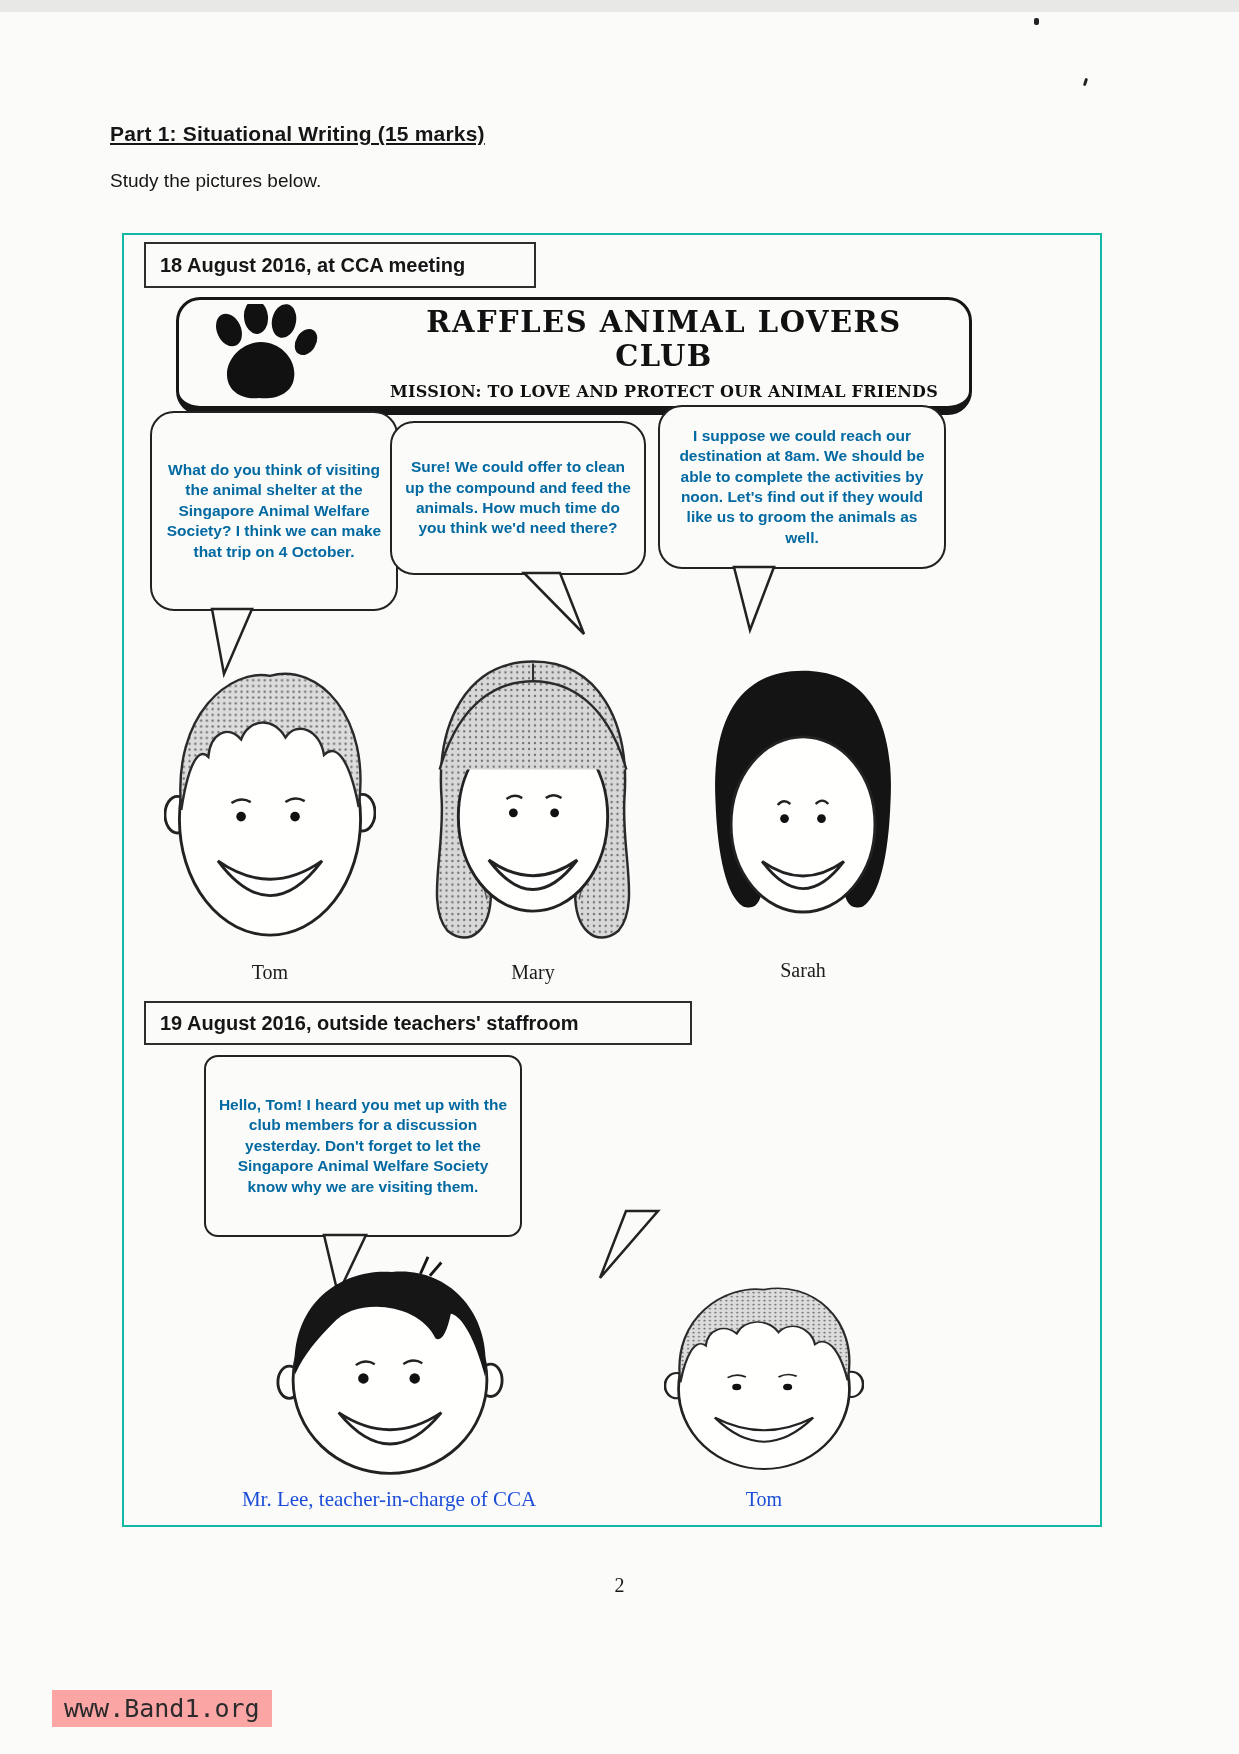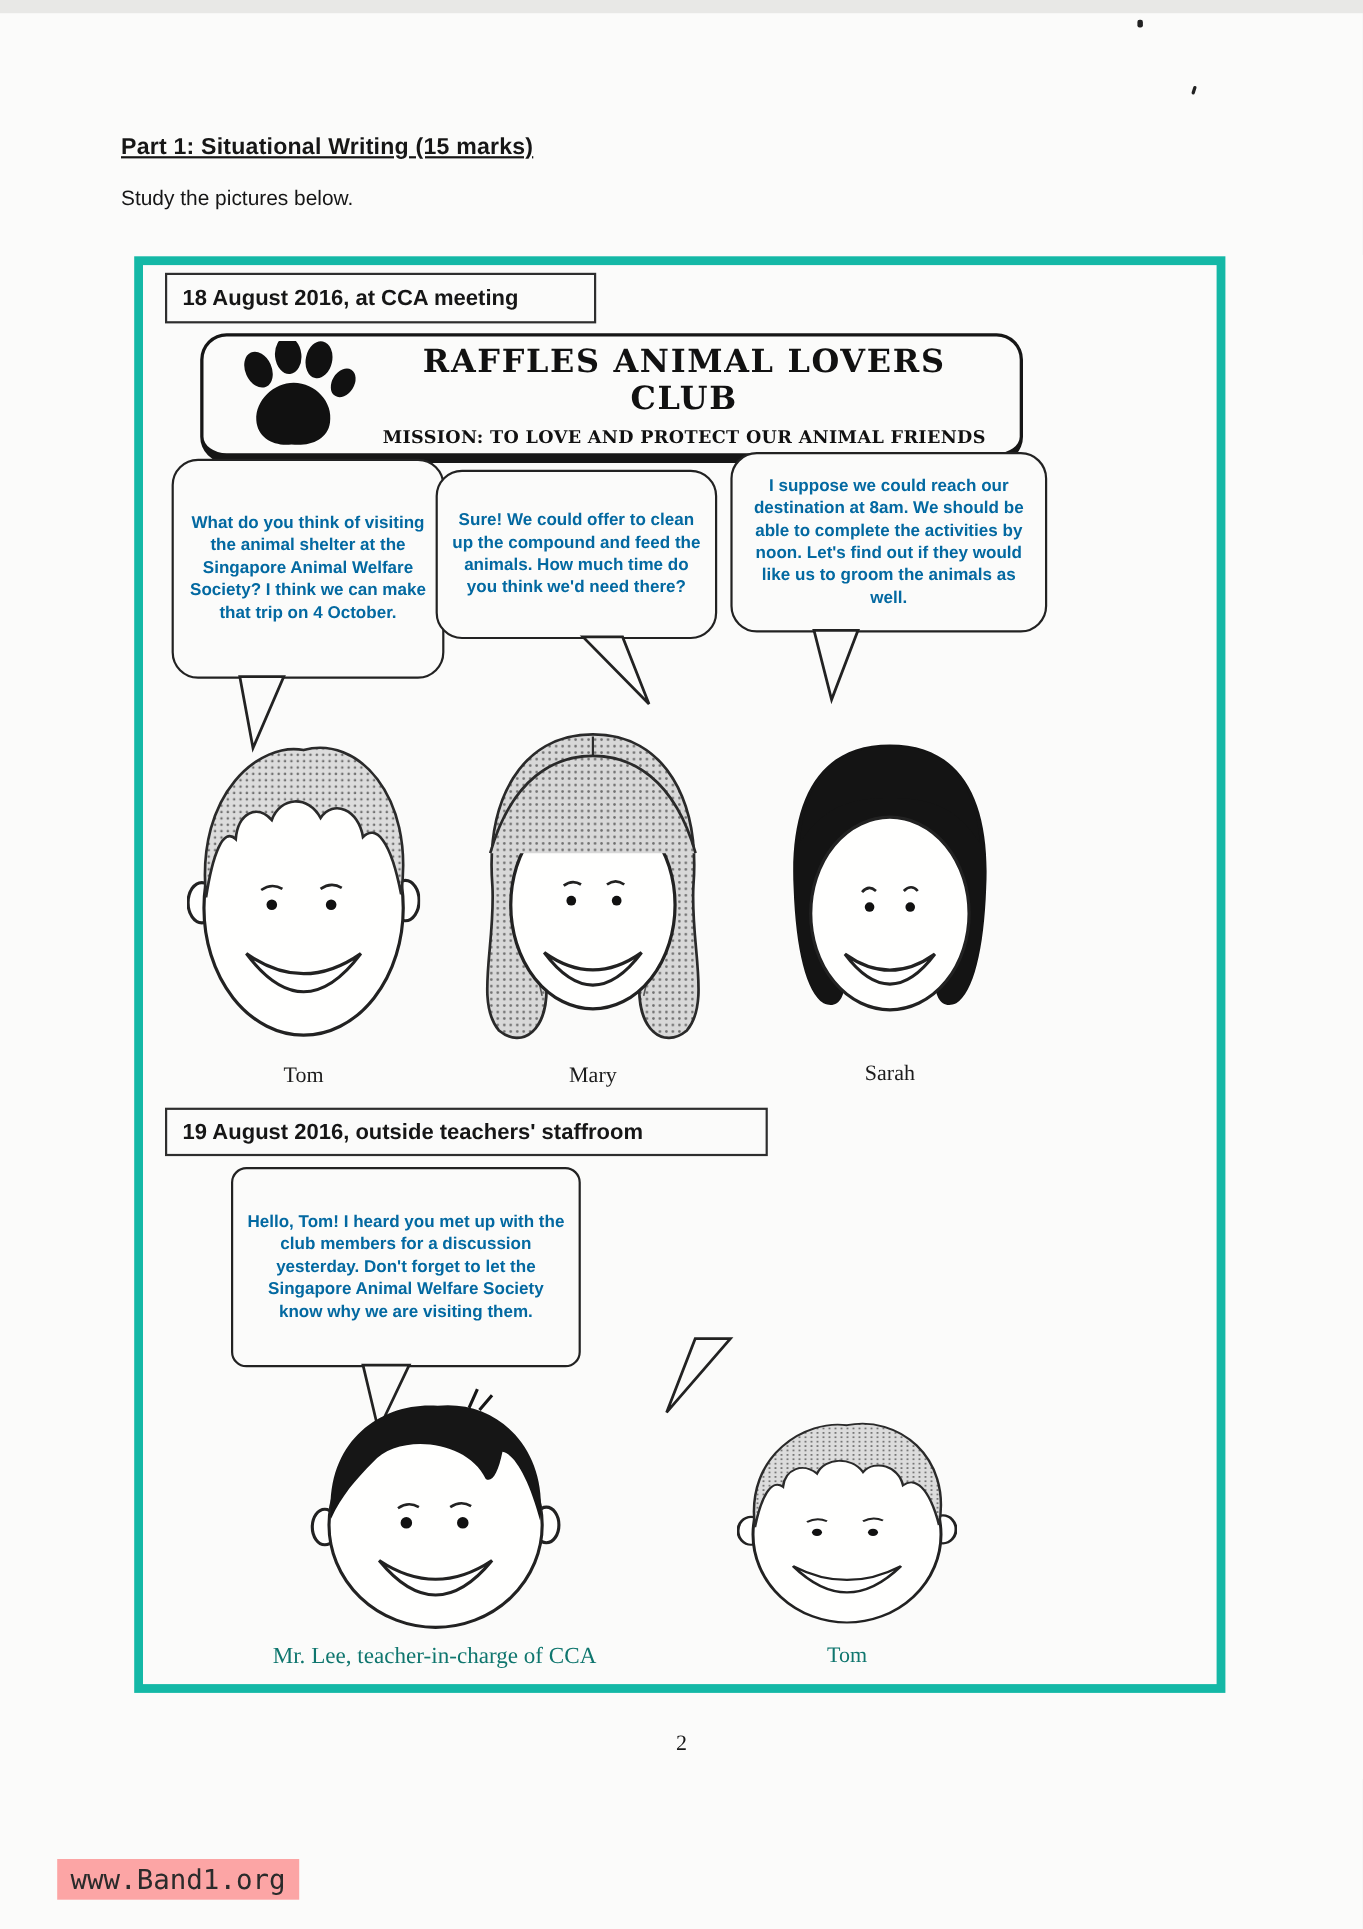--- a/index.html
+++ b/index.html
@@ -4,41 +4,41 @@
 <style>
   html,body{margin:0;padding:0;background:#e8e8e6;}
   .page{
     position:relative;width:1239px;height:1754px;margin:12px auto;
     background:#fbfbfa;overflow:hidden;
     font-family:"Liberation Sans",sans-serif;color:#161616;
   }
   .abs{position:absolute;}
   .heading{left:110px;top:110px;font-size:21px;font-weight:bold;text-decoration:underline;letter-spacing:.2px;}
   .instruction{left:110px;top:158px;font-size:19px;}
-  .outer-box{left:122px;top:221px;width:976px;height:1290px;border:8px solid #14b8a6;}
+  .outer-box{left:122px;top:221px;width:976px;height:1290px;border:2px solid #14b8a6;}
   .label-box{border:2px solid #2e2e2e;display:flex;align-items:center;padding-left:14px;
     font-size:20px;font-weight:bold;background:#fbfbfa;box-sizing:border-box;}
   .scene1-label{left:20px;top:7px;width:392px;height:46px;}
   .scene2-label{left:20px;top:766px;width:548px;height:44px;}
   .banner{left:52px;top:62px;width:742px;height:106px;border:3px solid #161616;border-bottom:9px solid #161616;
-    border-radius:24px;display:flex;align-items:center;box-sizing:content-box;}
+    border-radius:24px;display:flex;align-items:center;box-sizing:content-box;padding-left:48px;}
   .banner-text{flex:1;text-align:center;padding-right:18px;}
   .banner-title{font-family:"DejaVu Serif",serif;font-weight:bold;font-size:29px;letter-spacing:1.5px;color:#111;}
   .banner-mission{font-family:"DejaVu Serif",serif;font-weight:bold;font-size:16px;letter-spacing:.3px;margin-top:9px;color:#111;}
   .bubble{border:2px solid #222;border-radius:24px;background:#fbfbfa;box-sizing:border-box;
     display:flex;align-items:center;justify-content:center;text-align:center;
     font-size:15.5px;font-weight:bold;line-height:1.32;color:#0369a1;padding:8px 12px;}
   .b1{left:26px;top:176px;width:248px;height:200px;}
   .b2{left:266px;top:186px;width:256px;height:154px;}
   .b3{left:534px;top:170px;width:288px;height:164px;}
   .bL{left:80px;top:820px;width:318px;height:182px;border-radius:14px;}
   .bT{left:462px;top:866px;width:244px;height:112px;}
   .tail{overflow:visible;}
   .name{font-family:"Liberation Serif",serif;font-size:20px;text-align:center;color:#1c1c1c;}
-  .caption{font-family:"Liberation Serif",serif;font-size:21px;text-align:center;color:#0f766e;}
+  .caption{font-family:"Liberation Serif",serif;font-size:21px;text-align:center;color:#1d4ed8;}
   .page-number{left:0;top:1562px;width:1239px;text-align:center;font-family:"Liberation Serif",serif;font-size:20px;}
   .watermark{left:52px;top:1678px;font-family:"DejaVu Sans Mono",monospace;font-size:25px;color:#2b2b2b;background:#fca5a5;padding:4px 12px;}
   .bottom-bar{left:0;top:1742px;width:1239px;height:12px;background:#c7c7c7;}
   .bottom-bar div{position:absolute;top:0;height:12px;}
   .artifact{background:#222;border-radius:2px;}
 </style>
 </head>
 <body>
 
 <div class="page">

